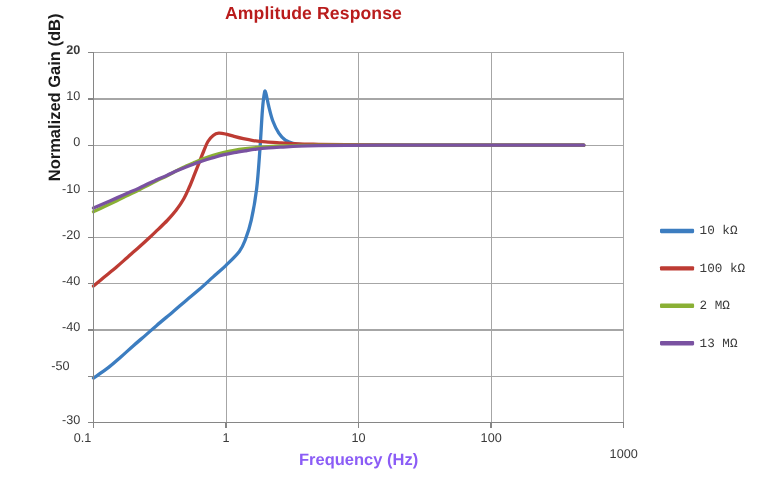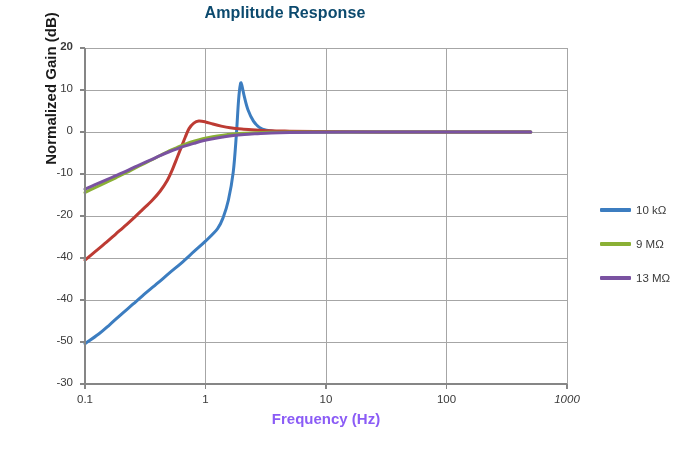--- a/index.html
+++ b/index.html
@@ -13,21 +13,21 @@
   }
   #chart-root{position:absolute;inset:0;}
 
   .chart-title{
     position:absolute;
     left:0;top:4px;width:570px;
     text-align:center;
     font-size:16px;
     font-weight:bold;
     letter-spacing:0.1px;
-    color:#0c4a6e;
+    color:#b91c1c;
   }
 
   .plot-svg{position:absolute;left:0;top:0;}
 
   .ylabel{
     position:absolute;
     left:-80px;
     top:80px;
     width:260px;
     text-align:center;
@@ -69,20 +69,21 @@
   .legend-swatch{
     width:31px;height:4px;
     border-radius:1px;
     flex:0 0 auto;
   }
   .legend-text{
     margin-left:5px;
     font-size:11.5px;
     color:#3a3a3a;
     white-space:nowrap;
+    font-family:Liberation Mono, monospace;
   }
 </style>
 </head>
 <body>
 
 <div id="chart-root">
 
   <div class="chart-title">Amplitude Response</div>
 
   <div class="ylabel">Normalized Gain (dB)</div>
@@ -127,36 +128,40 @@
     </svg>
 
   <div id="tick-layer">
       <div class="tick-label ytick" style="left: 37px; top: 40px; font-weight: bold;">20</div>
       <div class="tick-label ytick" style="left: 37px; top: 82px;">10</div>
       <div class="tick-label ytick" style="left: 37px; top: 124px;">0</div>
       <div class="tick-label ytick" style="left: 37px; top: 166px;">-10</div>
       <div class="tick-label ytick" style="left: 37px; top: 208px;">-20</div>
       <div class="tick-label ytick" style="left: 37px; top: 250px;">-40</div>
       <div class="tick-label ytick" style="left: 37px; top: 292px;">-40</div>
-      <div class="tick-label ytick" style="left: 37px; top: 334px;">-50</div>
+      <div class="tick-label ytick" style="left: 37px; top: 327px; text-align: center;">-50</div>
       <div class="tick-label ytick" style="left: 37px; top: 376px;">-30</div>
-      <div class="tick-label xtick" style="left: 55px; top: 393px;">0.1</div>
+      <div class="tick-label xtick" style="left: 45px; top: 393px;">0.1</div>
       <div class="tick-label xtick" style="left: 175.5px; top: 393px;">1</div>
       <div class="tick-label xtick" style="left: 296px; top: 393px;">10</div>
       <div class="tick-label xtick" style="left: 416.5px; top: 393px;">100</div>
-      <div class="tick-label xtick" style="left: 537px; top: 393px; font-style: italic;">1000</div>
+      <div class="tick-label xtick" style="left: 537px; top: 407px;">1000</div>
     </div>
 
   <div class="legend" id="legend">
       <div class="legend-row">
         <span class="legend-swatch" style="background: rgb(60, 125, 192);"></span>
         <span class="legend-text">10 kΩ</span>
       </div>
       <div class="legend-row">
+        <span class="legend-swatch" style="background: rgb(189, 59, 51);"></span>
+        <span class="legend-text">100 kΩ</span>
+      </div>
+      <div class="legend-row">
         <span class="legend-swatch" style="background: rgb(138, 176, 53);"></span>
-        <span class="legend-text">9 MΩ</span>
+        <span class="legend-text">2 MΩ</span>
       </div>
       <div class="legend-row">
         <span class="legend-swatch" style="background: rgb(122, 82, 161);"></span>
         <span class="legend-text">13 MΩ</span>
       </div>
     </div>
 </div>
 
 </body></html>

